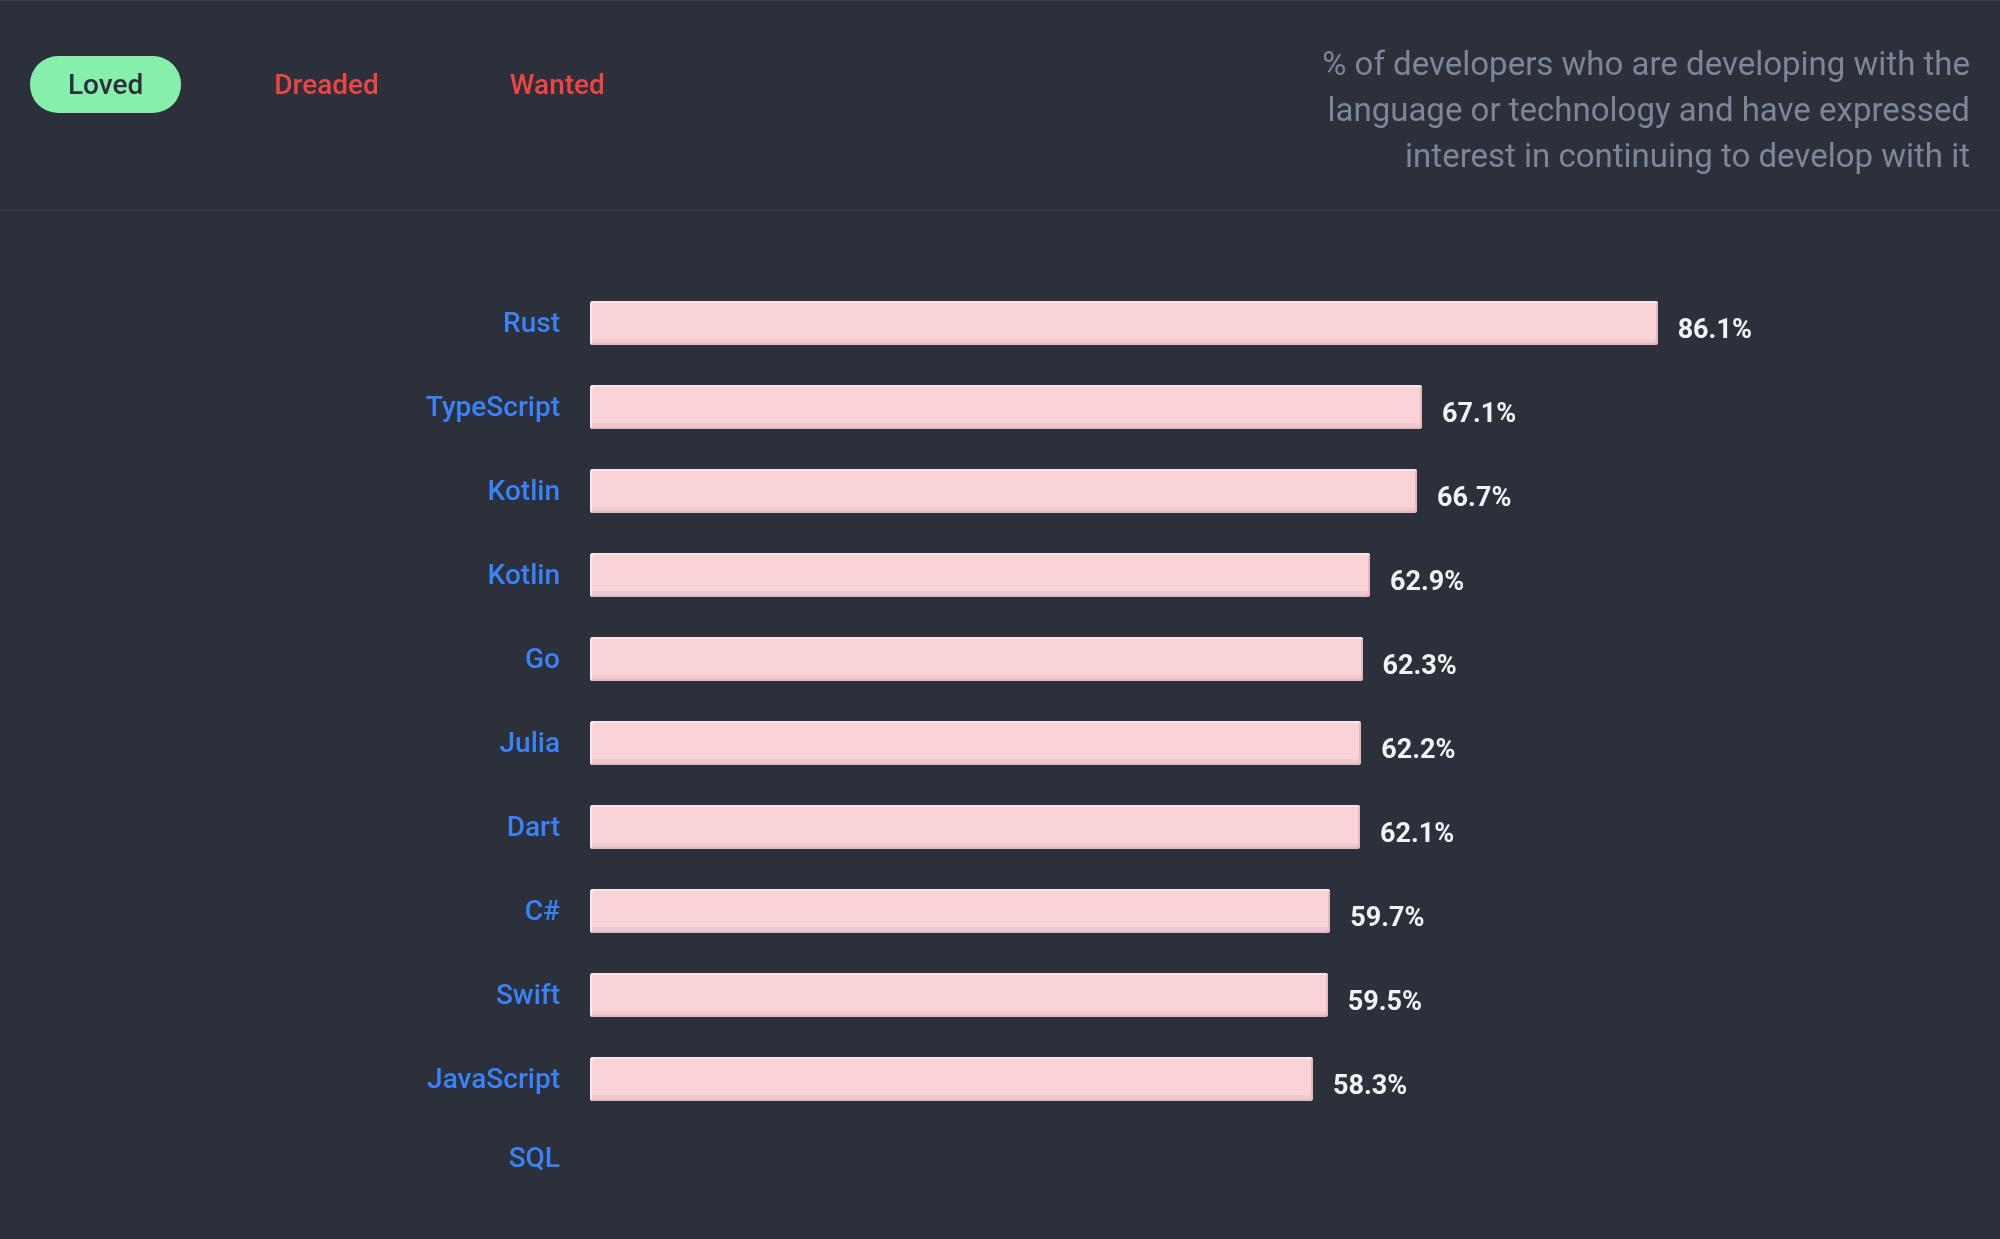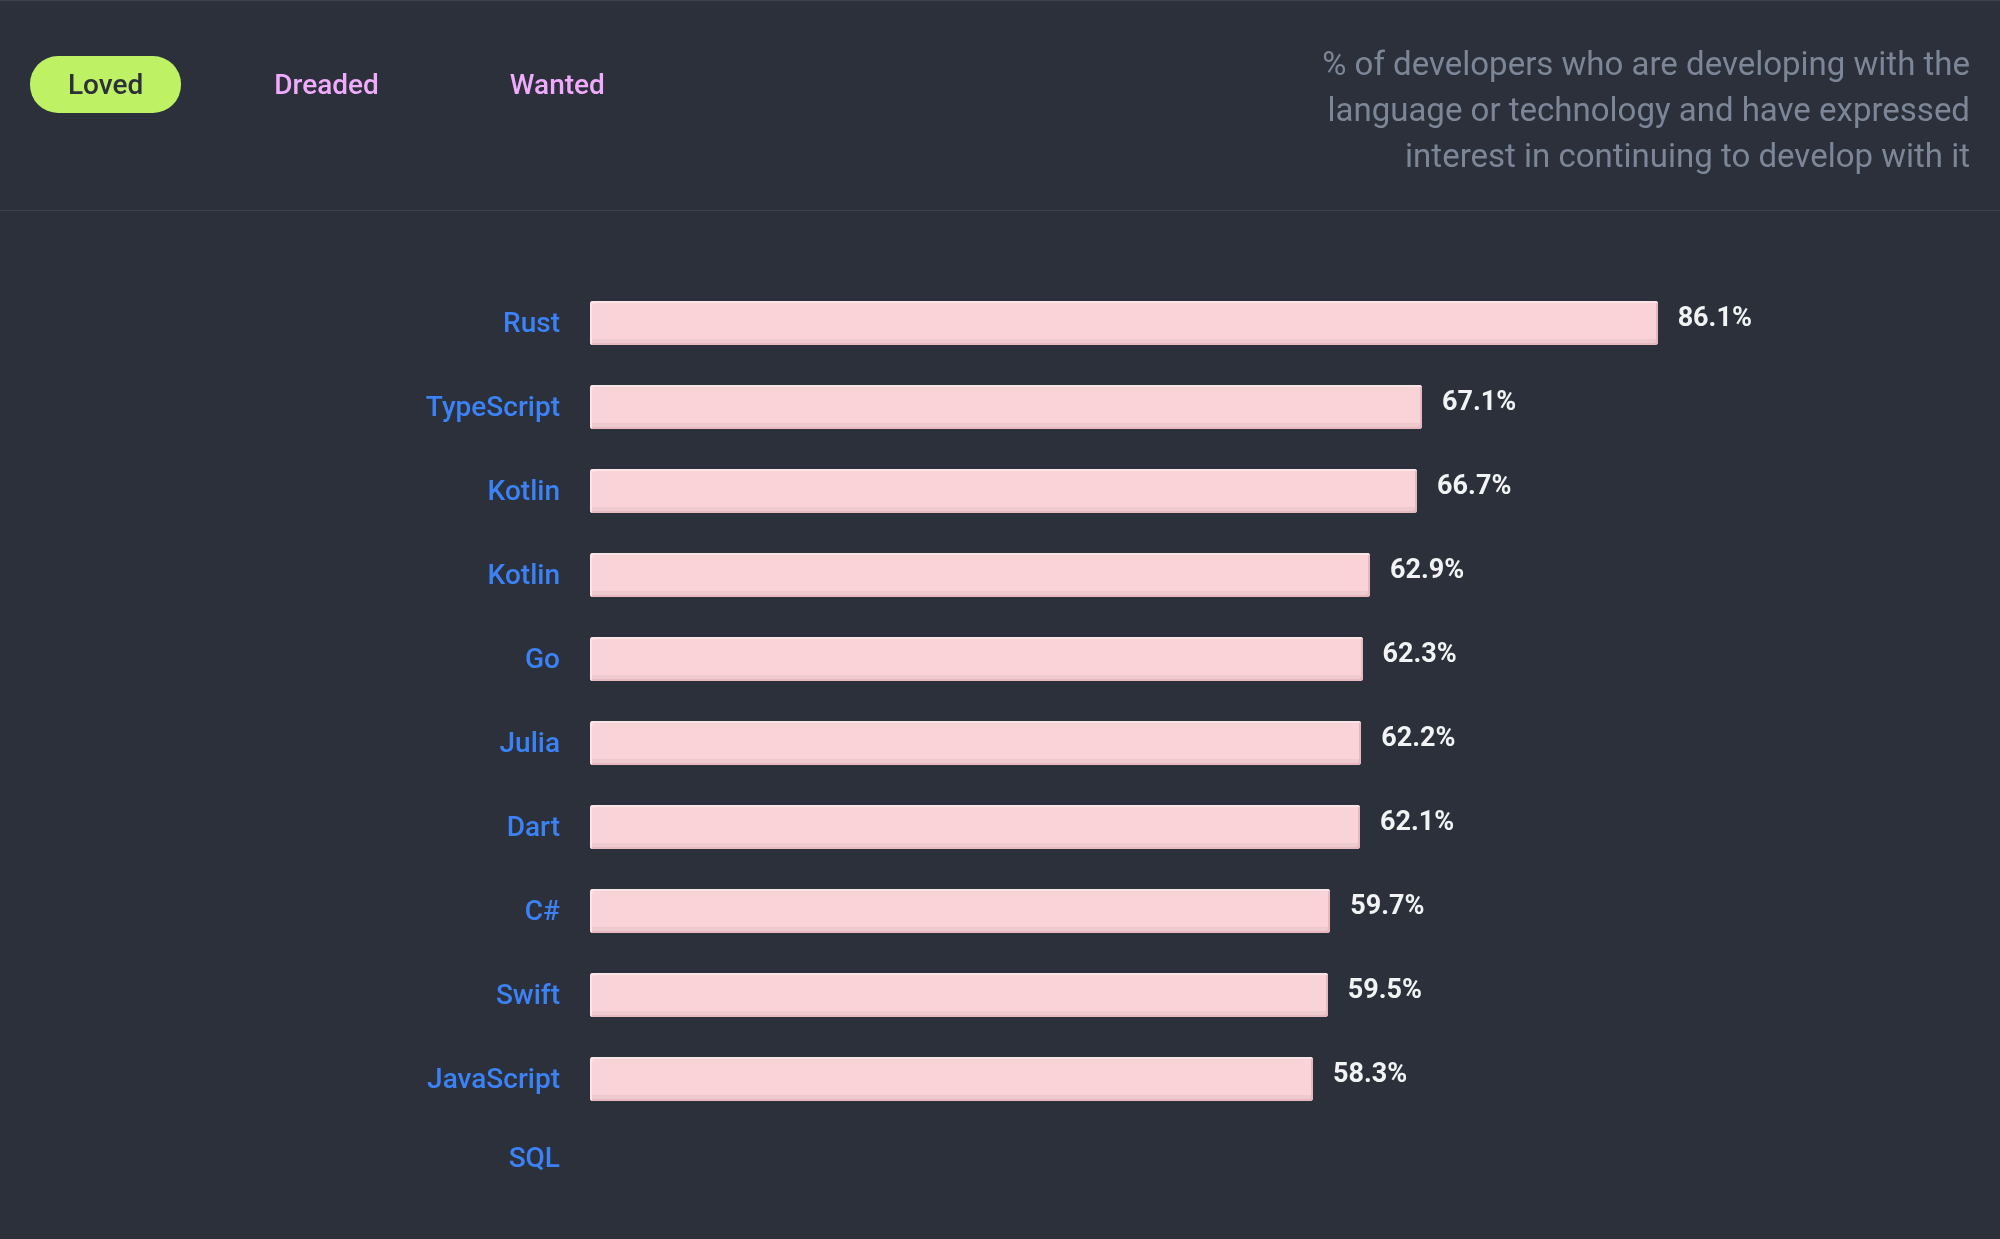--- a/index.html
+++ b/index.html
@@ -26,28 +26,28 @@
   }
   .tabs {
     display: flex;
     align-items: center;
     gap: 55px;
     padding-top: 15px;
   }
   .tab {
     font-size: 28px;
     font-weight: 500;
-    color: #f0abfc;
+    color: #ef4444;
     cursor: pointer;
     padding: 12px 38px;
     border-radius: 28px;
     white-space: nowrap;
   }
   .tab.active {
-    background: #bef264;
+    background: #86efac;
     color: #2b303a;
   }
   .description {
     max-width: 700px;
     text-align: right;
     font-size: 33px;
     line-height: 1.4;
     color: #7c8696;
   }
   .chart-area {
@@ -64,21 +64,21 @@
     font-size: 28px;
     font-weight: 500;
     color: #3b82f6;
     padding-right: 30px;
     flex-shrink: 0;
   }
   .bar-track {
     position: relative;
     flex: 0 0 auto;
     display: flex;
-    align-items: flex-start;
+    align-items: flex-end;
   }
   .bar-fill {
     height: 44px;
     background: #f9d3d8;
     border-radius: 3px;
     position: relative;
     box-shadow: inset 2px 2px 0 0 #fbe5e7, inset -2px -2px 0 0 #e8b8c0, inset 0 -6px 0 0 rgba(0,0,0,0.04);
   }
   .bar-value {
     font-size: 27px;

